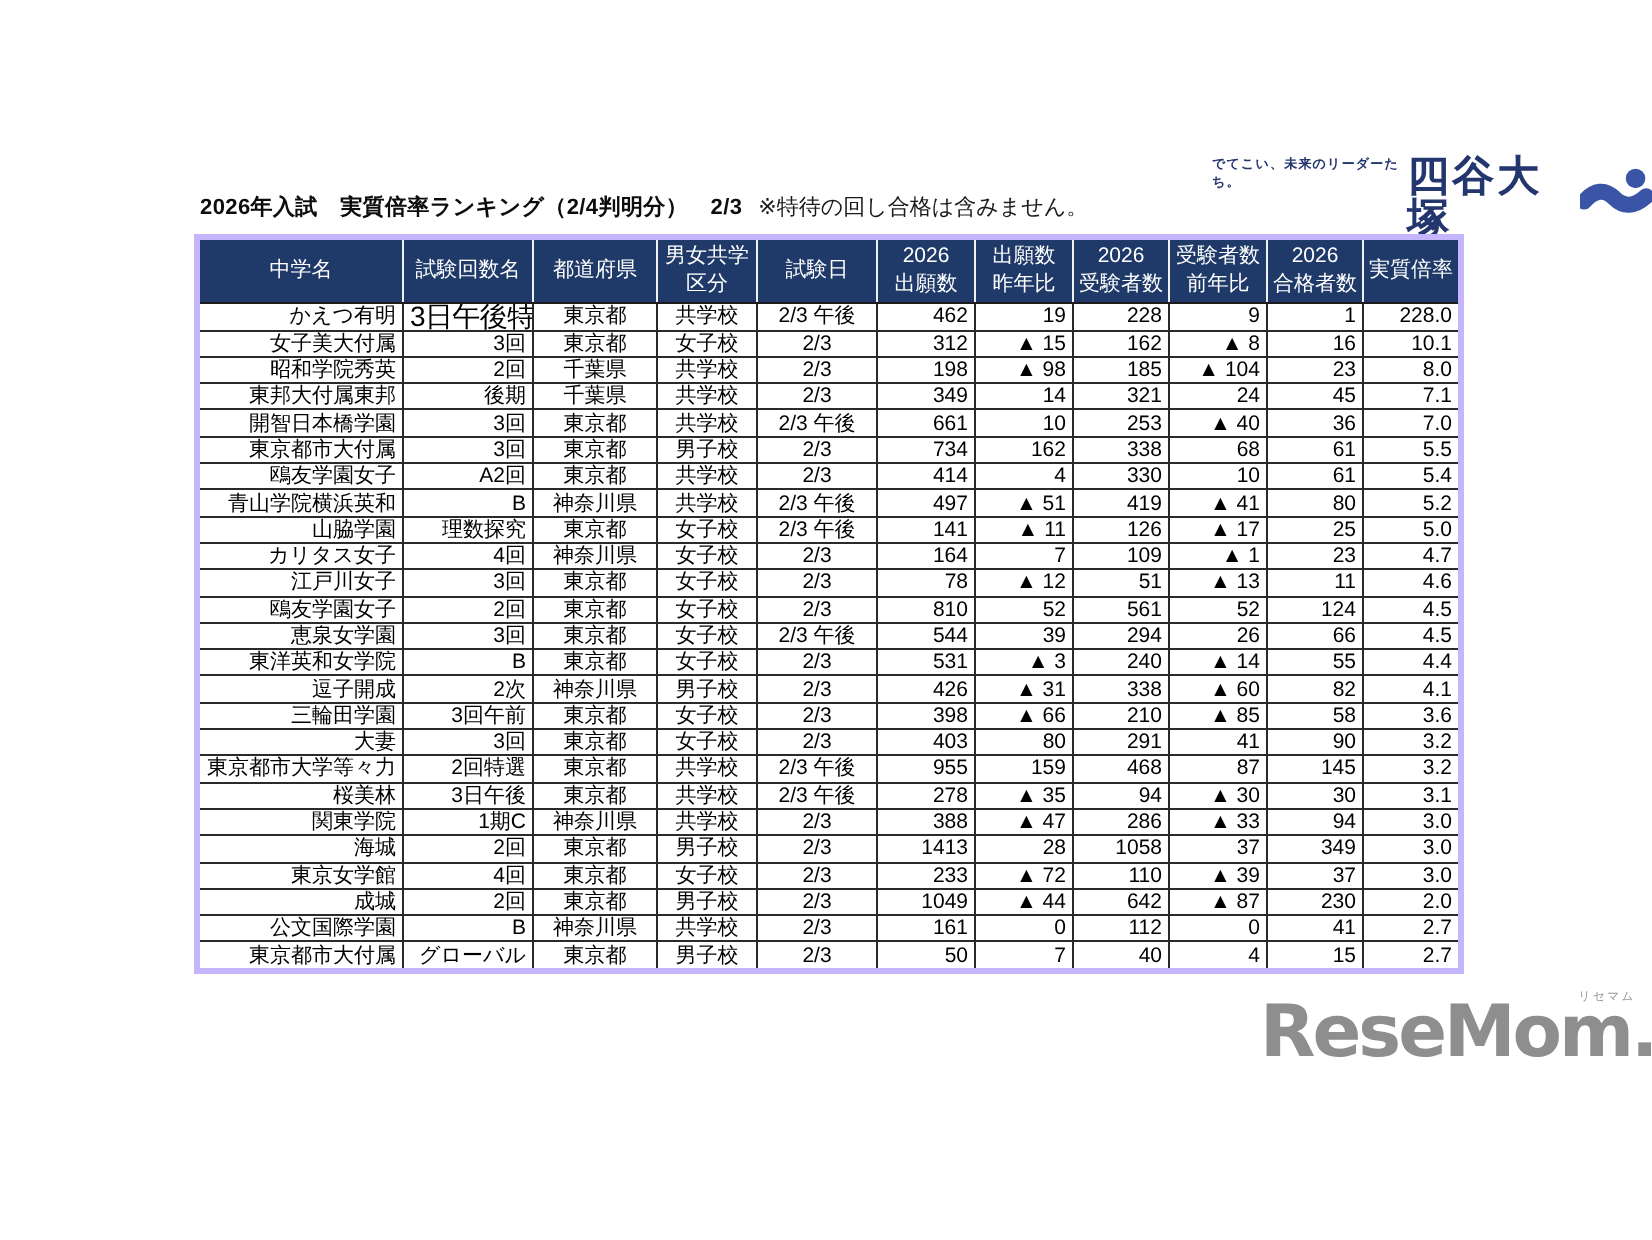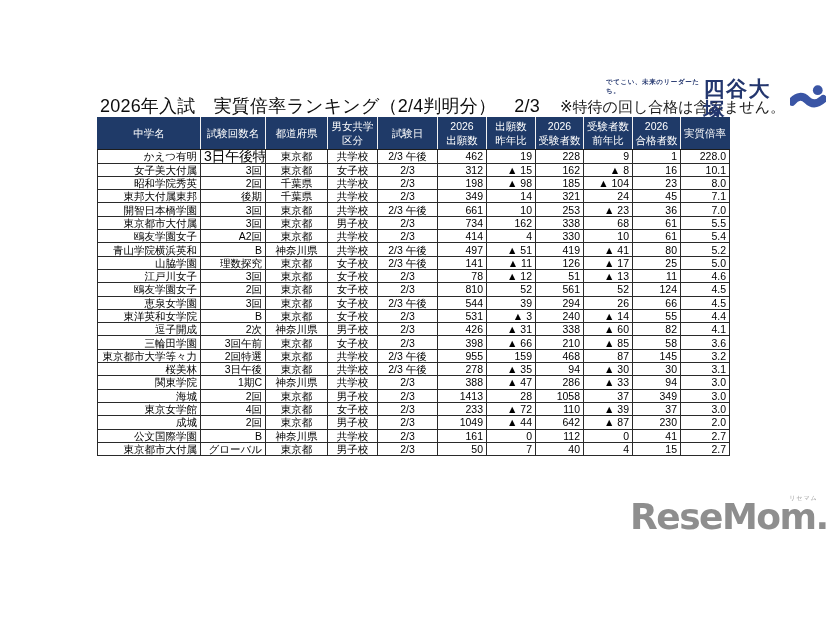--- a/index.html
+++ b/index.html
@@ -2,33 +2,33 @@
 <html><head>
 <meta charset="utf-8">
 <style>
   html,body{margin:0;padding:0;}
   body{
     width:826px;height:620px;background:#ffffff;position:relative;overflow:hidden;
     font-family:"Liberation Sans","DejaVu Sans",sans-serif;color:#111;
   }
   
   .title-row{position:absolute;left:100px;top:94px;white-space:nowrap;}
-  .title-main{font-size:18px;font-weight:normal;color:#0d0d0d;letter-spacing:0.2px;}
-  .title-note{font-size:15px;font-weight:normal;color:#1a1a1a;margin-left:20px;}
+  .title-main{font-size:11px;font-weight:bold;color:#0d0d0d;letter-spacing:0.2px;}
+  .title-note{font-size:11px;font-weight:normal;color:#1a1a1a;margin-left:8px;}
   
   .yotsuya{position:absolute;left:606px;top:78px;display:flex;align-items:flex-end;gap:5px;}
   .yotsuya-text{display:flex;flex-direction:row;align-items:flex-start;}
   .yotsuya-tagline{font-size:6.5px;color:#23366e;letter-spacing:0.6px;margin-bottom:2px;font-weight:bold;}
   .yotsuya-wordmark{font-size:21px;font-weight:bold;color:#23366e;letter-spacing:1.5px;line-height:1;}
   .yotsuya-mark{width:36px;height:32px;}
   
   table.rank{
     position:absolute;left:97px;top:117px;width:632px;
     border-collapse:collapse;table-layout:fixed;
-    border:1px solid #c4b5fd;
+    border:3px solid #c4b5fd;
   }
   col.c0{width:103px}col.c1{width:65px}col.c2{width:62px}col.c3{width:50px}
   col.c4{width:60px}col.c5{width:49px}col.c6{width:49px}col.c7{width:48px}
   col.c8{width:49px}col.c9{width:48px}col.c10{width:49px}
   thead th{
     background:#1f3a68;color:#ffffff;font-weight:normal;font-size:10.5px;
     line-height:1.3;padding:2px 0;white-space:pre-line;text-align:center;
     border-left:1px solid #f2f2f2;border-right:1px solid #f2f2f2;
     border-top:1px solid #1f3a68;border-bottom:1px solid #1c1c1c;
   }
@@ -158,21 +158,21 @@
       </tr>
       <tr>
         <td>開智日本橋学園</td>
         <td>3回</td>
         <td>東京都</td>
         <td>共学校</td>
         <td>2/3 午後</td>
         <td>661</td>
         <td>10</td>
         <td>253</td>
-        <td>▲ 23</td>
+        <td>▲ 40</td>
         <td>36</td>
         <td>7.0</td>
       </tr>
       <tr>
         <td>東京都市大付属</td>
         <td>3回</td>
         <td>東京都</td>
         <td>男子校</td>
         <td>2/3</td>
         <td>734</td>
@@ -215,20 +215,33 @@
         <td>女子校</td>
         <td>2/3 午後</td>
         <td>141</td>
         <td>▲ 11</td>
         <td>126</td>
         <td>▲ 17</td>
         <td>25</td>
         <td>5.0</td>
       </tr>
       <tr>
+        <td>カリタス女子</td>
+        <td>4回</td>
+        <td>神奈川県</td>
+        <td>女子校</td>
+        <td>2/3</td>
+        <td>164</td>
+        <td>7</td>
+        <td>109</td>
+        <td>▲ 1</td>
+        <td>23</td>
+        <td>4.7</td>
+      </tr>
+      <tr>
         <td>江戸川女子</td>
         <td>3回</td>
         <td>東京都</td>
         <td>女子校</td>
         <td>2/3</td>
         <td>78</td>
         <td>▲ 12</td>
         <td>51</td>
         <td>▲ 13</td>
         <td>11</td>
@@ -291,20 +304,33 @@
         <td>3回午前</td>
         <td>東京都</td>
         <td>女子校</td>
         <td>2/3</td>
         <td>398</td>
         <td>▲ 66</td>
         <td>210</td>
         <td>▲ 85</td>
         <td>58</td>
         <td>3.6</td>
+      </tr>
+      <tr>
+        <td>大妻</td>
+        <td>3回</td>
+        <td>東京都</td>
+        <td>女子校</td>
+        <td>2/3</td>
+        <td>403</td>
+        <td>80</td>
+        <td>291</td>
+        <td>41</td>
+        <td>90</td>
+        <td>3.2</td>
       </tr>
       <tr>
         <td>東京都市大学等々力</td>
         <td>2回特選</td>
         <td>東京都</td>
         <td>共学校</td>
         <td>2/3 午後</td>
         <td>955</td>
         <td>159</td>
         <td>468</td>

